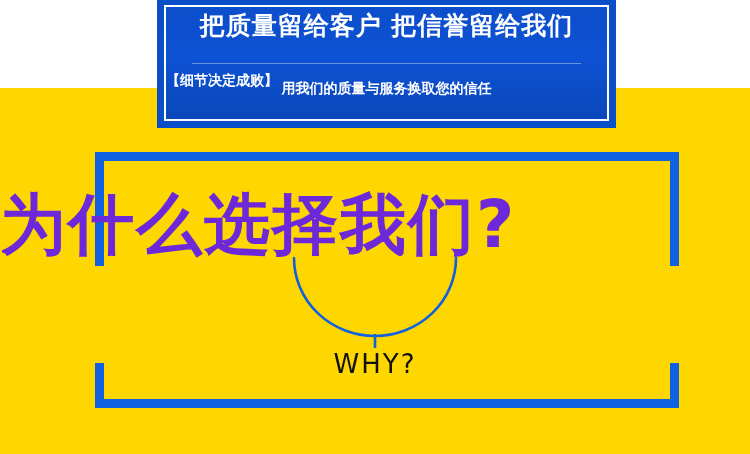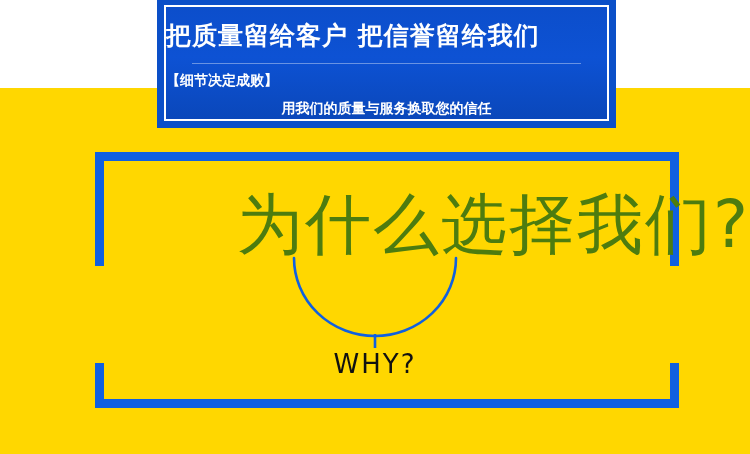--- a/index.html
+++ b/index.html
@@ -50,21 +50,22 @@
     bottom: 4px;
     border: 2px solid #ffffff;
     box-sizing: border-box;
     background: #0d50d0;
     background: linear-gradient(180deg, #0c4ecb 0%, #0d52d4 45%, #0a47ba 100%);
   }
   #banner-headline {
     position: absolute;
     left: 0;
     right: 0;
-    top: 13px;
+    top: 3px;
+    text-align: center;
     color: #ffffff;
     font-size: 25px;
     font-weight: bold;
     letter-spacing: 1px;
     line-height: 32px;
     white-space: nowrap;
   }
   #banner-divider {
     position: absolute;
     left: 26px;
@@ -82,21 +83,21 @@
     color: #ffffff;
     font-size: 14px;
     font-weight: bold;
     line-height: 22px;
     white-space: nowrap;
   }
   #banner-sub2 {
     position: absolute;
     left: 0;
     right: 0;
-    top: 90px;
+    top: 70px;
     text-align: center;
     color: #ffffff;
     font-size: 14px;
     font-weight: bold;
     line-height: 22px;
     white-space: nowrap;
   }
 
   
   .frame-seg {
@@ -109,27 +110,27 @@
   #frame-left-bot { left: 95px;  top: 363px; width: 9px;   height: 45px; }
   #frame-right-top{ left: 670px; top: 152px; width: 9px;   height: 114px; }
   #frame-right-bot{ left: 670px; top: 363px; width: 9px;   height: 45px; }
 
   
   #main-title {
     position: absolute;
     left: 0;
     right: 0;
     top: 186px;
-    text-align: right;
-    color: #4d7c0f;
+    text-align: left;
+    color: #6d28d9;
     font-size: 66px;
     line-height: 78px;
     letter-spacing: 2px;
     white-space: nowrap;
-    font-weight: normal;
+    font-weight: bold;
   }
 
   
   #u-arc {
     position: absolute;
     left: 290px;
     top: 256px;
     width: 170px;
     height: 124px;
   }

